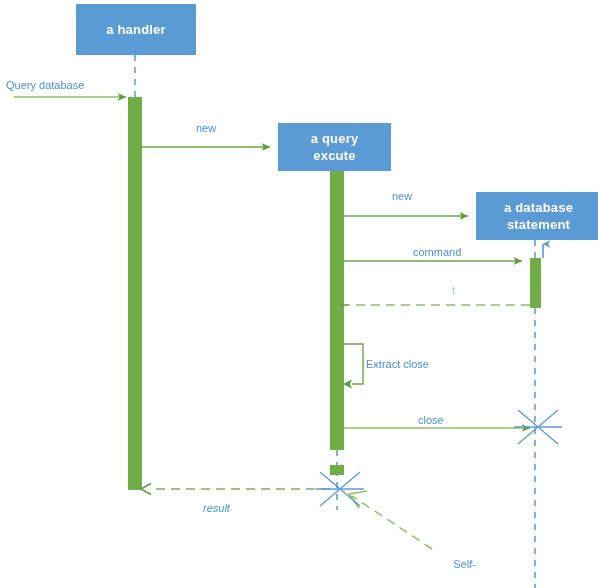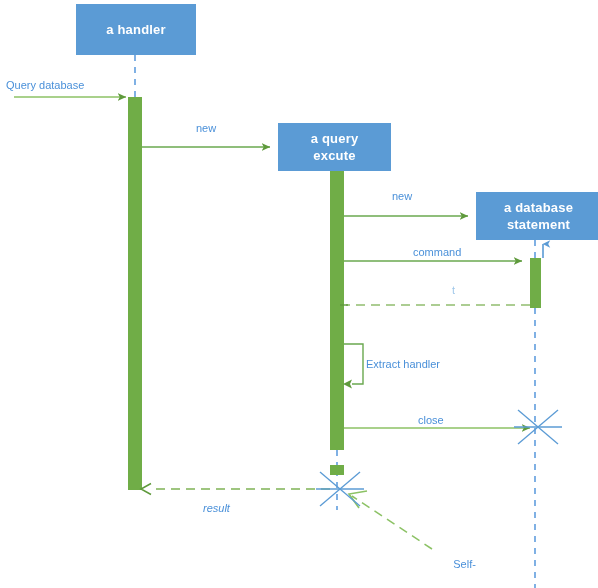--- a/index.html
+++ b/index.html
@@ -148,21 +148,21 @@
   <div class="msg-label" style="left:6px;top:77px;">Query database</div>
 
   <div class="msg-label" style="left:196px;top:120px;">new</div>
 
   <div class="msg-label" style="left:392px;top:188px;">new</div>
 
   <div class="msg-label" style="left:413px;top:244px;">command</div>
 
   <div class="msg-label faint" style="left:452px;top:282px;">t</div>
 
-  <div class="msg-label" style="left:366px;top:356px;">Extract handler</div>
+  <div class="msg-label" style="left:366px;top:356px;">Extract close</div>
 
   <div class="msg-label" style="left:418px;top:412px;">close</div>
 
   <div class="msg-label" style="left:203px;top:500px;font-style:italic;">result</div>
 
   <div class="msg-label two-line" style="left:441px;top:540px;">
     <span>Self-</span><br>
     
   </div>
 

